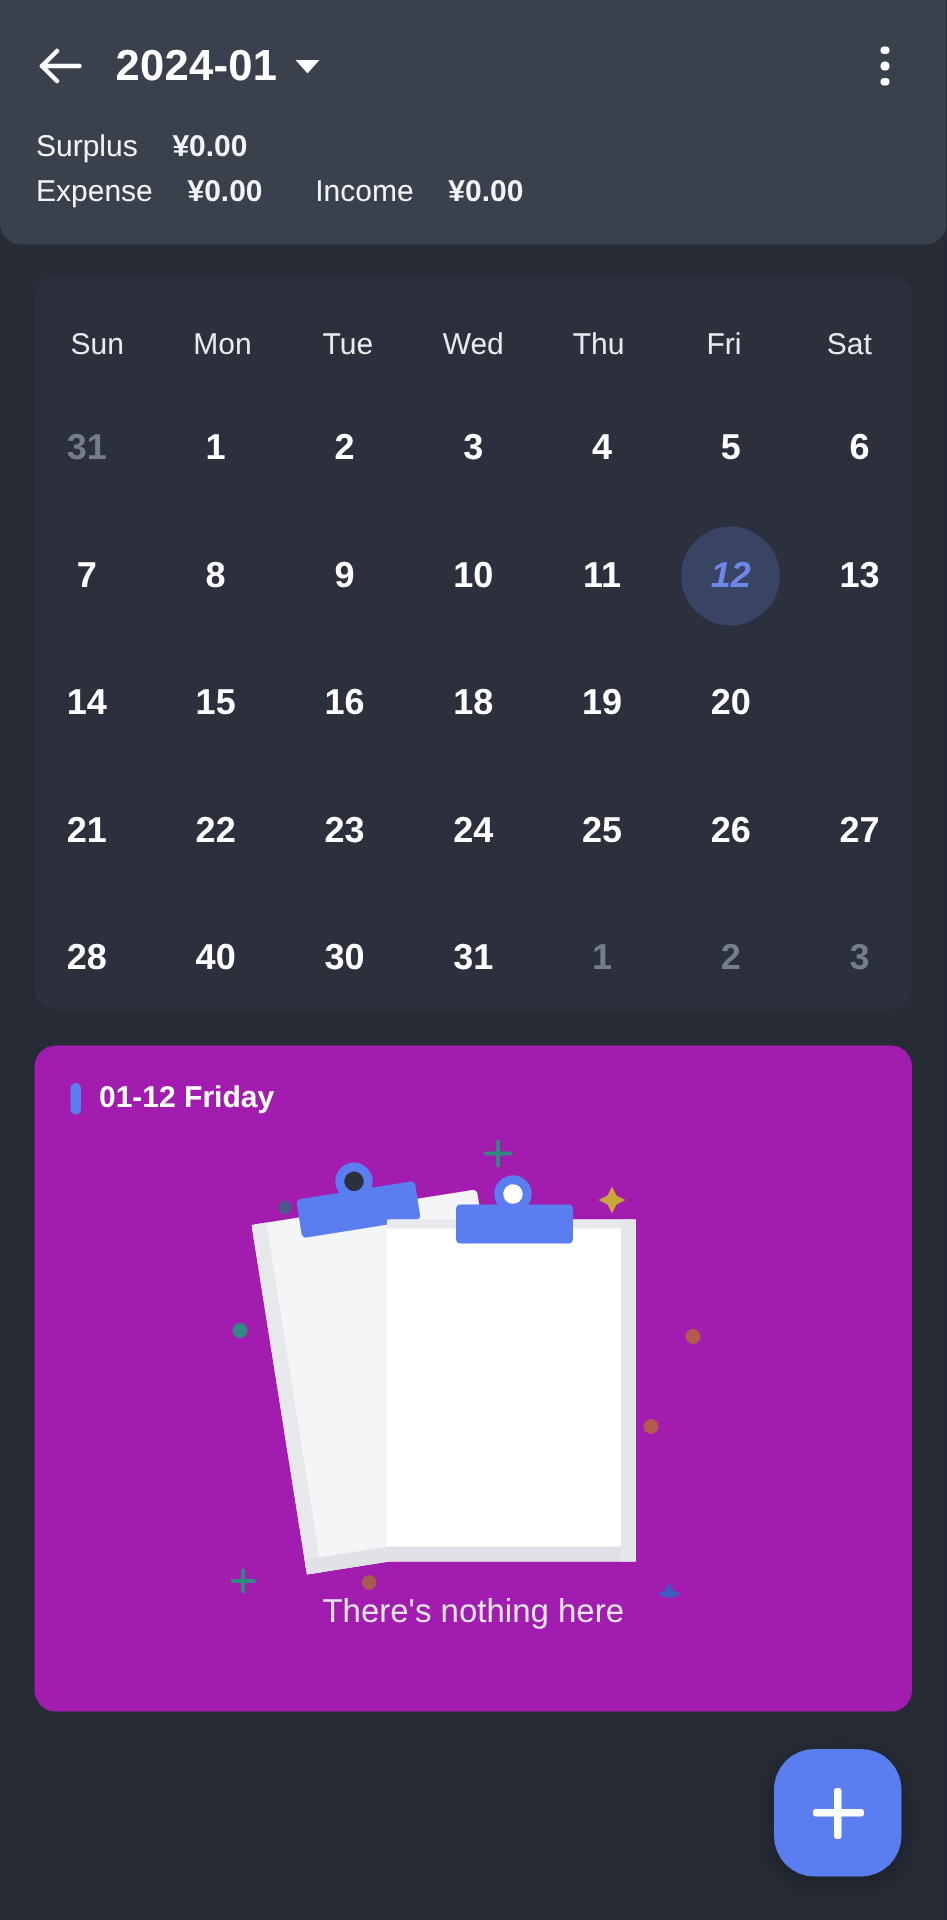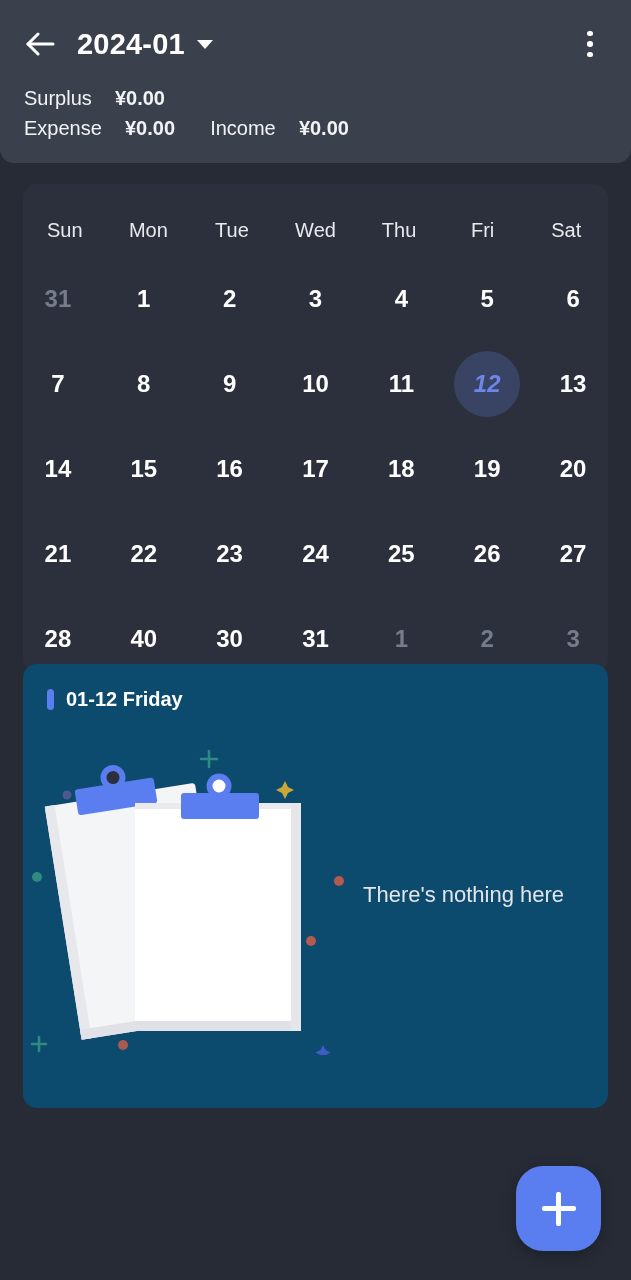--- a/index.html
+++ b/index.html
@@ -80,42 +80,42 @@
     display:flex; align-items:center; justify-content:center;
     font-size:24px; font-weight:bold; color:#ffffff;
     border-radius:50%;
     cursor:pointer;
   }
   .day-cell.muted { color:#757c8a; }
   .day-cell.selected { background:#394364; color:#6d87e8;font-style:italic; }
 
   
   .event-card {
-    position:absolute; left:23px; top:664px;
+    position:absolute; left:23px; top:697px;
     width:585px; height:444px;
-    background:#0c4a6e;
+    background:#a21caf;
     border-radius:14px;
     padding-top:18px;
   }
   .event-head {
     display:flex; align-items:center;
     padding-left:24px; height:34px;
   }
   .accent-bar {
     width:7px; height:21px; border-radius:4px;
     background:#5a7ef0; flex:0 0 auto;
   }
   .event-date {
     margin-left:12px; font-size:20px; font-weight:bold; color:#ffffff;
     white-space:nowrap;
   }
 
   .empty-wrap {
     position:relative; width:100%; height:362px;
-    display:flex; flex-direction:row; align-items:center;
+    display:flex; flex-direction:column; align-items:center;
   }
   .illus { position:relative; width:340px; height:310px; margin-top:6px; }
   .illus svg { display:block; }
   .empty-text {
     font-size:22px; color:#e3e5ea; margin-top:-4px;
   }
 
   
   .fab {
     position:absolute; left:516px; top:1166px;
@@ -201,21 +201,20 @@
           <div class="day-cell">9</div>
           <div class="day-cell">10</div>
           <div class="day-cell">11</div>
           <div class="day-cell selected">12</div>
           <div class="day-cell">13</div>
         </div>
         <div class="cal-row day-row">
           <div class="day-cell">14</div>
           <div class="day-cell">15</div>
           <div class="day-cell">16</div>
-          <div class="day-cell">17</div>
           <div class="day-cell">18</div>
           <div class="day-cell">19</div>
           <div class="day-cell">20</div>
         </div>
         <div class="cal-row day-row">
           <div class="day-cell">21</div>
           <div class="day-cell">22</div>
           <div class="day-cell">23</div>
           <div class="day-cell">24</div>
           <div class="day-cell">25</div>

